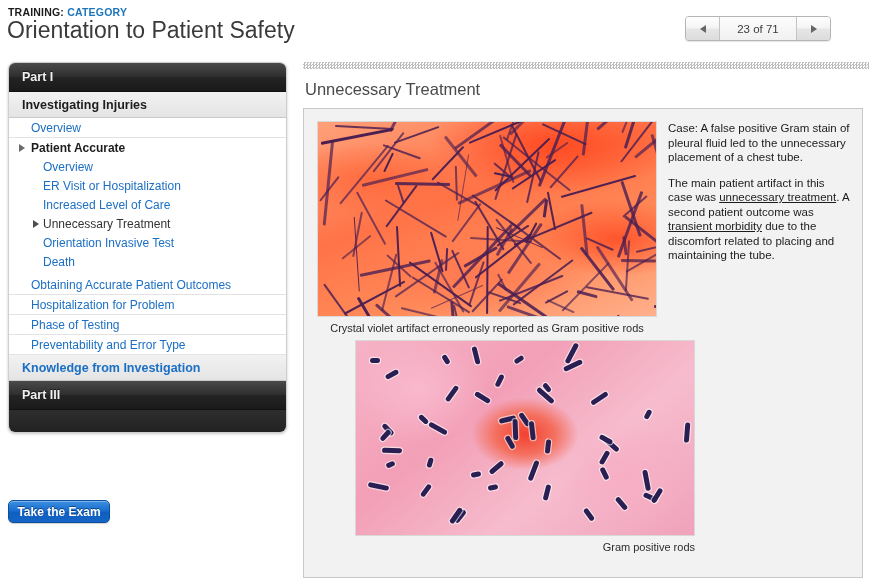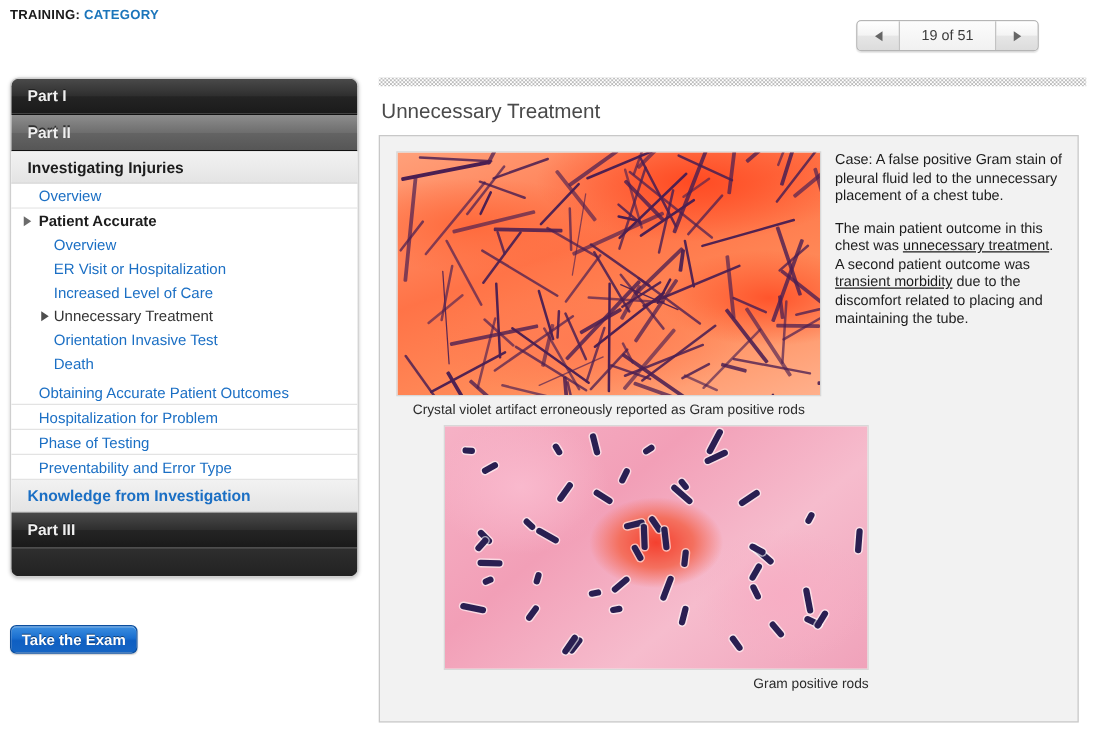--- a/index.html
+++ b/index.html
@@ -298,35 +298,35 @@
   #side-text .u { text-decoration: underline; }
 </style>
 </head>
 <body>
 
 <div id="header">
   <div id="breadcrumb">
     <span class="crumb-training">TRAINING:</span>
     <span class="crumb-category">CATEGORY</span>
   </div>
+  <div id="page-title">Orientation to Patient Safety</div>
 
   <div id="pager">
     <div class="pager-btn prev">
       <span class="tri left"></span>
     </div>
-    <div id="pager-label">19 of 51</div>
+    <div id="pager-label">23 of 71</div>
     <div class="pager-btn next">
       <span class="tri right"></span>
     </div>
   </div>
 </div>
 
 <div id="sidebar">
   <div class="part-bar dark">Part I</div>
-  <div class="part-bar mid">Part II</div>
 
   <div class="section-head">Investigating Injuries</div>
 
   <div class="nav-item">
     <span>Overview</span>
   </div>
 
   <div class="nav-item group">
     <span class="marker"></span>
     <span>Patient Accurate</span>
@@ -557,17 +557,17 @@
             <div class="rod" style="left: 38.9103%; top: 64.0308%; width: 17.4px; transform: rotate(-40deg);"></div>
             <div class="rod" style="left: 6.92956%; top: 47.2888%; width: 12.9px; transform: rotate(-48deg);"></div>
             <div class="rod" style="left: 25.6813%; top: 25.6249%; width: 18.3px; transform: rotate(-54.4deg);"></div>
           </div>
       </div>
       <div class="fig-cap">Gram positive rods</div>
     </div>
 
     <div id="side-text">
       <p>Case: A false positive Gram stain of pleural fluid led to the unnecessary placement of a chest tube.</p>
-      <p><span>The main patient outcome in this chest was </span><span class="u">unnecessary treatment</span><span>. A second patient outcome was </span><span class="u">transient morbidity</span><span> due to the discomfort related to placing and maintaining the tube.</span></p>
+      <p><span>The main patient artifact in this case was </span><span class="u">unnecessary treatment</span><span>. A second patient outcome was </span><span class="u">transient morbidity</span><span> due to the discomfort related to placing and maintaining the tube.</span></p>
     </div>
 
   </div>
 </div>
 
 </body></html>

